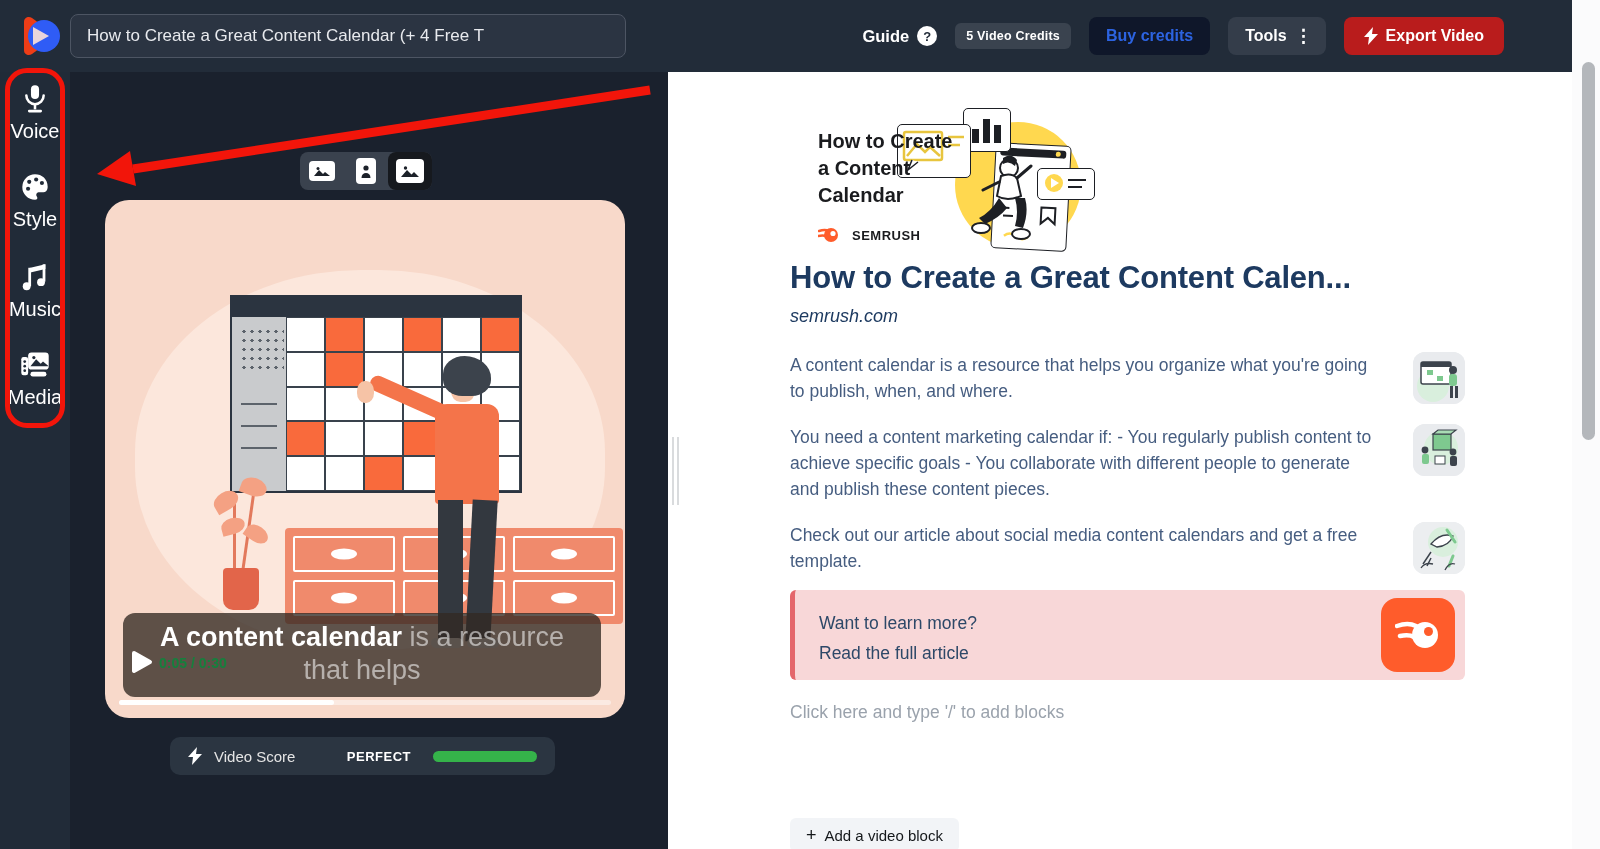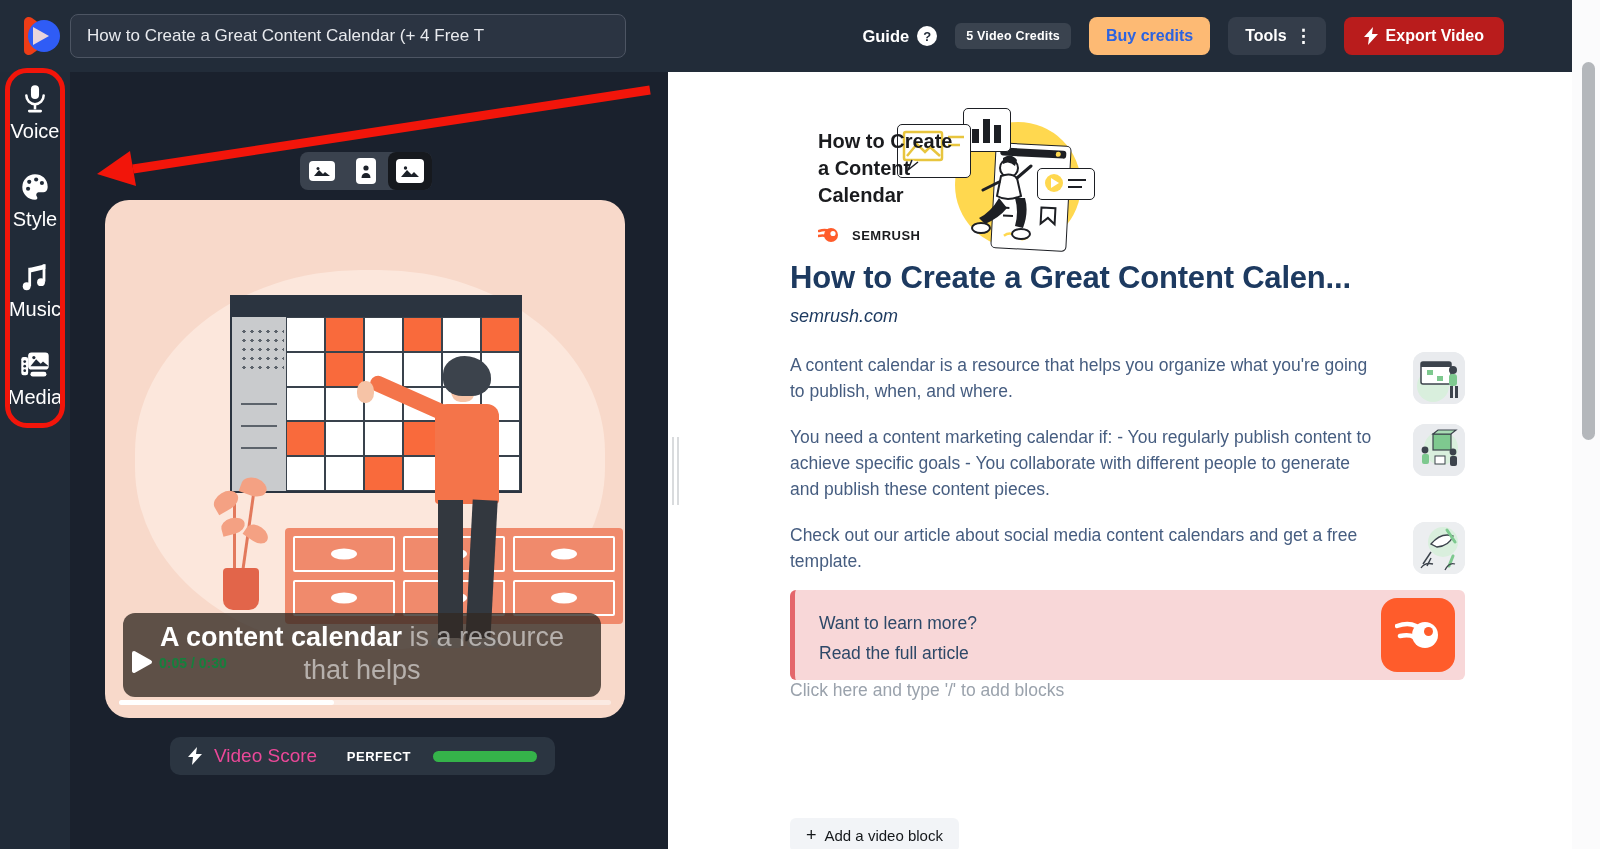--- a/index.html
+++ b/index.html
@@ -12,21 +12,21 @@
   .title-input { position:absolute; left:70px; top:14px; width:556px; height:44px; background:#2b3442;
     border:1px solid #4d5563; border-radius:8px; color:#e8eaee; font-size:17px; padding:0 16px; outline:none; }
   .tb-right { position:absolute; right:68px; top:16px; height:40px; display:flex; align-items:center; gap:18px; }
   .guide-wrap { display:flex; align-items:center; gap:8px; }
   .guide-label { color:#fff; font-size:16.5px; font-weight:600; }
   .q-circle { width:20px; height:20px; border-radius:50%; background:#fff; color:#222c39; font-size:13px;
     font-weight:700; display:flex; align-items:center; justify-content:center; }
   .credits-badge { background:#3a434f; color:#fff; font-size:12.5px; font-weight:700; border-radius:6px;
     padding:6px 11px; letter-spacing:.2px; }
   .btn { border:none; cursor:pointer; border-radius:8px; font-size:16px; display:flex; align-items:center; gap:8px; }
-  .btn-buy { background:#fdba74; color:#2c63e0; font-weight:600; padding:10px 17px; }
+  .btn-buy { background:#0f172a; color:#2c63e0; font-weight:600; padding:10px 17px; }
   .btn-tools { background:#343d4a; color:#fff; font-weight:600; padding:10px 13px 10px 17px; }
   .tools-dots { font-size:18px; font-weight:700; color:#fff; line-height:1; }
   .btn-export { background:#b91c1c; color:#fff; font-weight:700; padding:10px 20px; }
 
   
   .scroll-strip { position:absolute; right:0; top:0; width:28px; height:849px; background:#fbfbfc; z-index:12; }
   .scroll-thumb { position:absolute; right:5px; top:62px; width:13px; height:378px; background:#b4b7bb; border-radius:8px; }
 
   
   .sidebar { position:absolute; left:0; top:72px; width:70px; height:777px; background:#212b38; z-index:8; }
@@ -78,21 +78,21 @@
   .cap-hl { color:#fff; font-weight:700; }
   .cap-l2 { font-size:27px; color:rgba(255,255,255,.55); margin-top:2px; }
   .cap-play { position:absolute; left:7px; top:37px; cursor:pointer; }
   .cap-time { position:absolute; left:36px; top:42px; color:#15803d; font-size:14px; font-weight:700; }
   .v-progress { position:absolute; left:14px; top:500px; width:492px; height:5px; background:rgba(255,255,255,.45);
     border-radius:3px; z-index:3; cursor:pointer; }
   .v-progress-fill { position:absolute; left:0; top:0; width:215px; height:5px; background:#fff; border-radius:3px; }
 
   .score-bar { position:absolute; left:100px; top:665px; width:385px; height:38px; background:#2b3541; border-radius:10px;
     display:flex; align-items:center; padding:0 18px; gap:12px; }
-  .score-label { color:#ec4899; font-size:19px; }
+  .score-label { color:#e5e5e5; font-size:15px; }
   .score-value { color:#fff; font-size:13px; font-weight:800; letter-spacing:.5px; margin-left:auto; }
   .score-pill { width:104px; height:11px; border-radius:6px; background:#35b34a; margin-left:10px; }
 
   
   .divider-handle { position:absolute; left:672px; top:437px; z-index:7; display:flex; gap:3px; cursor:col-resize; }
   .divider-handle span { display:block; width:2px; height:68px; background:#d9dbdd; }
 
   
   .editor { position:absolute; left:668px; top:72px; width:904px; height:777px; background:#fff; z-index:4; }
   .content { position:absolute; left:122px; top:0; width:675px; height:777px; }
@@ -112,21 +112,21 @@
   .para-text { width:590px; font-size:17.5px; color:#465d80; line-height:26px; cursor:text; }
   .thumb { margin-left:auto; width:52px; height:52px; border-radius:12px; background:#e9ebee; overflow:hidden;
     position:relative; cursor:pointer; }
 
   .callout { position:absolute; left:0; top:518px; width:675px; height:90px; background:#f8d7d8;
     border-left:5px solid #e4666b; border-radius:6px; }
   .callout-text { position:absolute; left:24px; top:18px; font-size:17.5px; color:#2d4868; line-height:30px; cursor:text; }
   .callout-icon { position:absolute; right:10px; top:8px; width:74px; height:74px; border-radius:16px; background:#ff5c2b;
     display:flex; align-items:center; justify-content:center; }
 
-  .placeholder-line { position:absolute; left:0; top:608px; font-size:17.5px; color:#9aa2ac; cursor:text; }
+  .placeholder-line { position:absolute; left:0; top:630px; font-size:17.5px; color:#9aa2ac; cursor:text; }
   .add-block-btn { position:absolute; left:0; top:746px; height:34px; background:#f2f4f7; border:none; border-radius:6px;
     padding:0 16px; font-size:15px; color:#14171a; display:flex; align-items:center; gap:8px; cursor:pointer;
     font-family:"Liberation Sans", sans-serif; }
   .plus-glyph { font-size:18px; font-weight:400; line-height:1; }
 
   
   .red-rect { position:absolute; left:5px; top:68px; width:60px; height:360px; border:5px solid #f2150a;
     border-radius:22px; z-index:49; pointer-events:none; }
   .arrow-svg { position:absolute; left:0; top:0; z-index:50; pointer-events:none; }
 </style>

